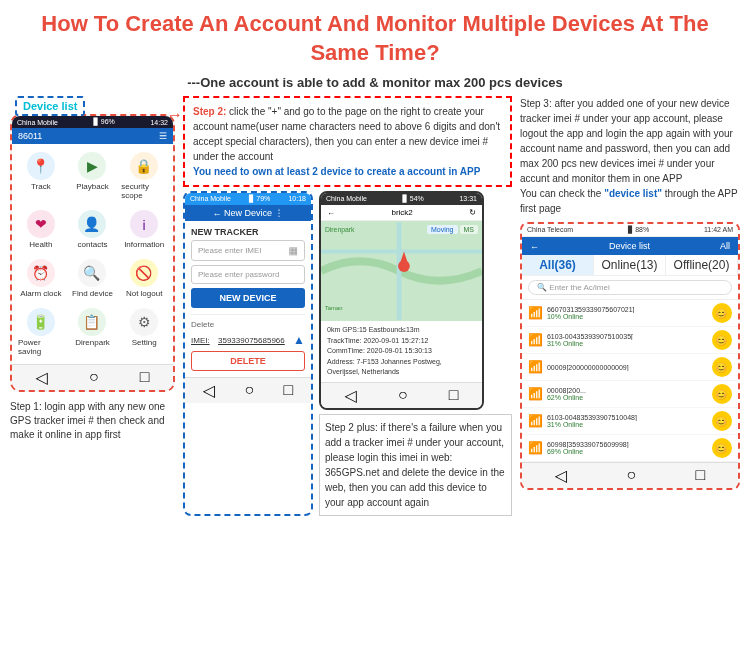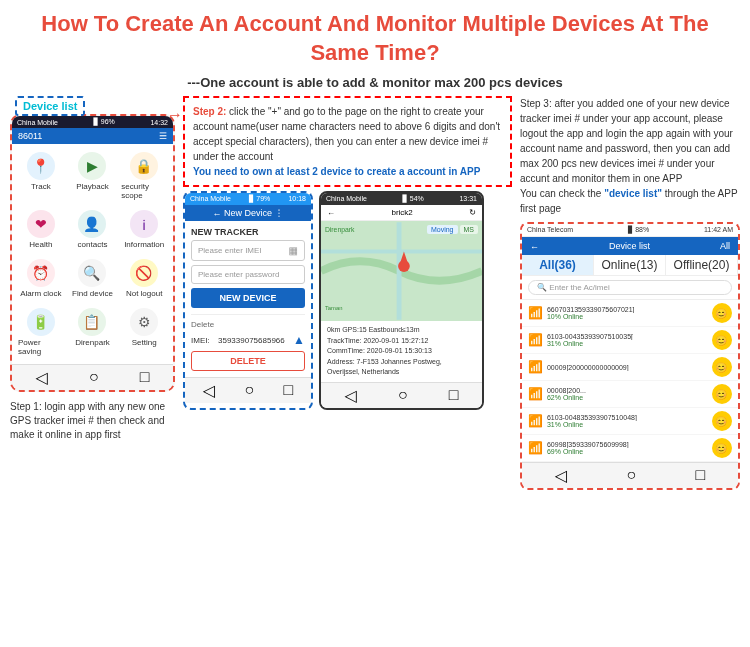--- a/index.html
+++ b/index.html
@@ -258,20 +258,21 @@
     .imei-row {
       display: flex;
       align-items: center;
       justify-content: space-between;
       margin-bottom: 4px;
     }
 
     .imei-text {
       font-size: 8px;
       color: #333;
+      text-decoration: underline;
     }
 
     .nav-icon {
       color: #1565c0;
       font-size: 12px;
     }
 
     .delete-btn {
       background: #fff;
       border: 1px solid #e74c3c;
@@ -666,20 +667,23 @@
               <div>CommTime: 2020-09-01 15:30:13</div>
               <div>Address: 7-F153 Johannes Postweg, Overijssel, Netherlands</div>
             </div>
             <div class="phone-nav-bar">
               <span>◁</span>
               <span>○</span>
               <span>□</span>
             </div>
           </div>
 
+          <div class="step2plus-text">
+            <span>Step 2 plus: if there's a failure when you add a tracker imei # under your account, please login this imei in web: 365GPS.net and delete the device in the web, then you can add this device to your app account again</span>
+          </div>
         </div>
 
       </div>
     </div>
 
     <div class="right-section">
       <div class="step3-text">
         <span>Step 3: after you added one of your new device tracker imei # under your app account, please logout the app and login the app again with your account name and password, then you can add max 200 pcs new devices imei # under your accunt and monitor them in one APP</span>
         <br>
         <span> You can check the <span class="blue-link">"device list"</span> through the APP first page</span>

